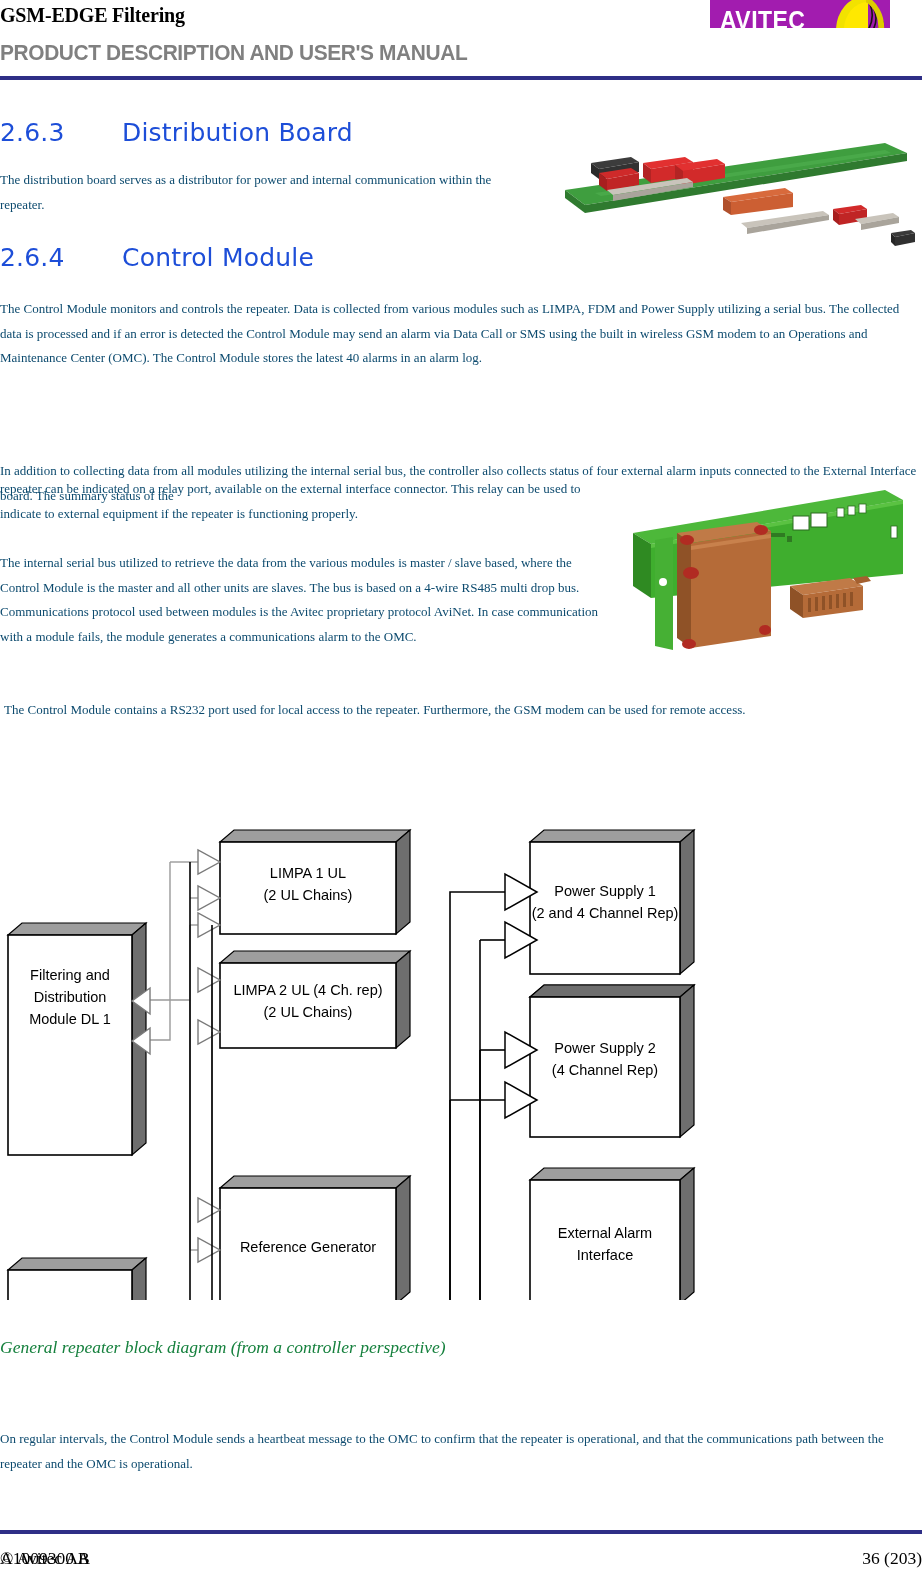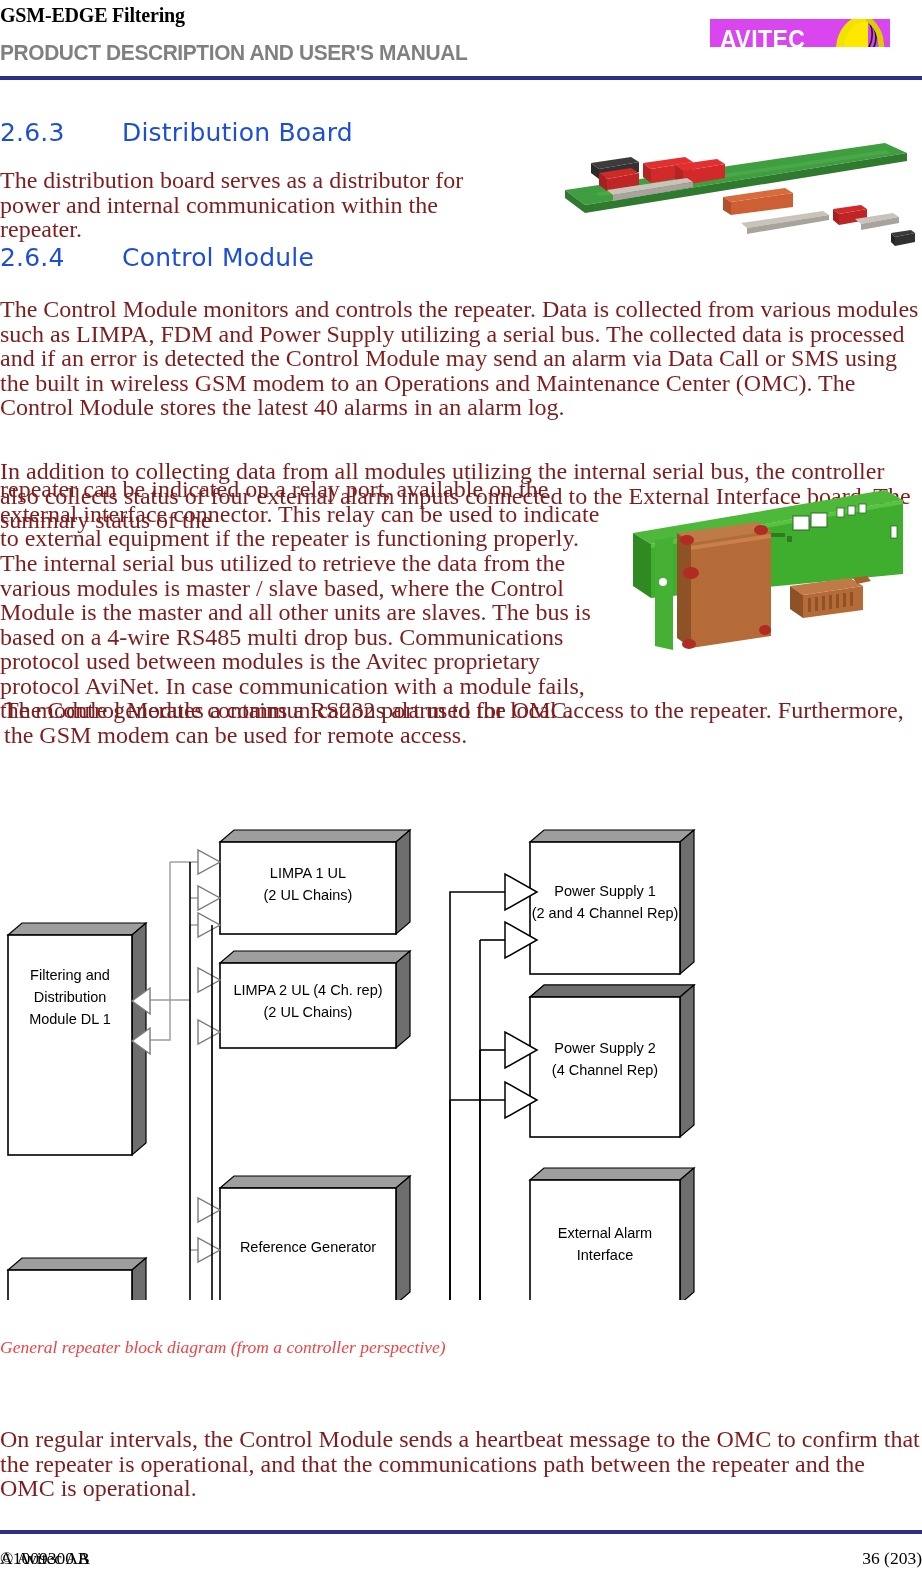--- a/index.html
+++ b/index.html
@@ -47,24 +47,24 @@
   .hdr-rule {
     position: absolute;
     left: 0; top: 76px;
     width: 922px;
     height: 4px;
     background: #2e2e86;
   }
   
   #avitec-logo {
     position: absolute;
-    left: 710px; top: 19px;
+    left: 710px; top: 0;
     width: 180px;
     height: 28px;
-    background: #d946ef;
+    background: #a21caf;
     overflow: hidden;
   }
   #avitec-logo .logo-word {
     position: absolute;
     left: 10px; top: 6px;
     font-family: "Liberation Sans", sans-serif;
     font-size: 25px;
     font-weight: bold;
     color: #ffffff;
     letter-spacing: 0.5px;
@@ -87,31 +87,31 @@
     color: #1d4ed8;
     white-space: nowrap;
     letter-spacing: 0.2px;
   }
   .h3 .num { display:inline-block; width: 122px; }
 
   
   .para {
     position: absolute;
     font-family: "Liberation Serif", serif;
-    font-size: 24px;
+    font-size: 13px;
     line-height: 24.5px;
-    color: #7f1d1d;
+    color: #0c4a6e;
     text-align: left;
   }
   .caption {
     position: absolute;
     font-family: "Liberation Serif", serif;
     font-style: italic;
     font-size: 17.5px;
-    color: #ef4444;
+    color: #15803d;
     white-space: nowrap;
   }
 
   
   .prod-img { position: absolute; }
 
   
   #diagram {
     position: absolute;
     left: 0; top: 780px;

